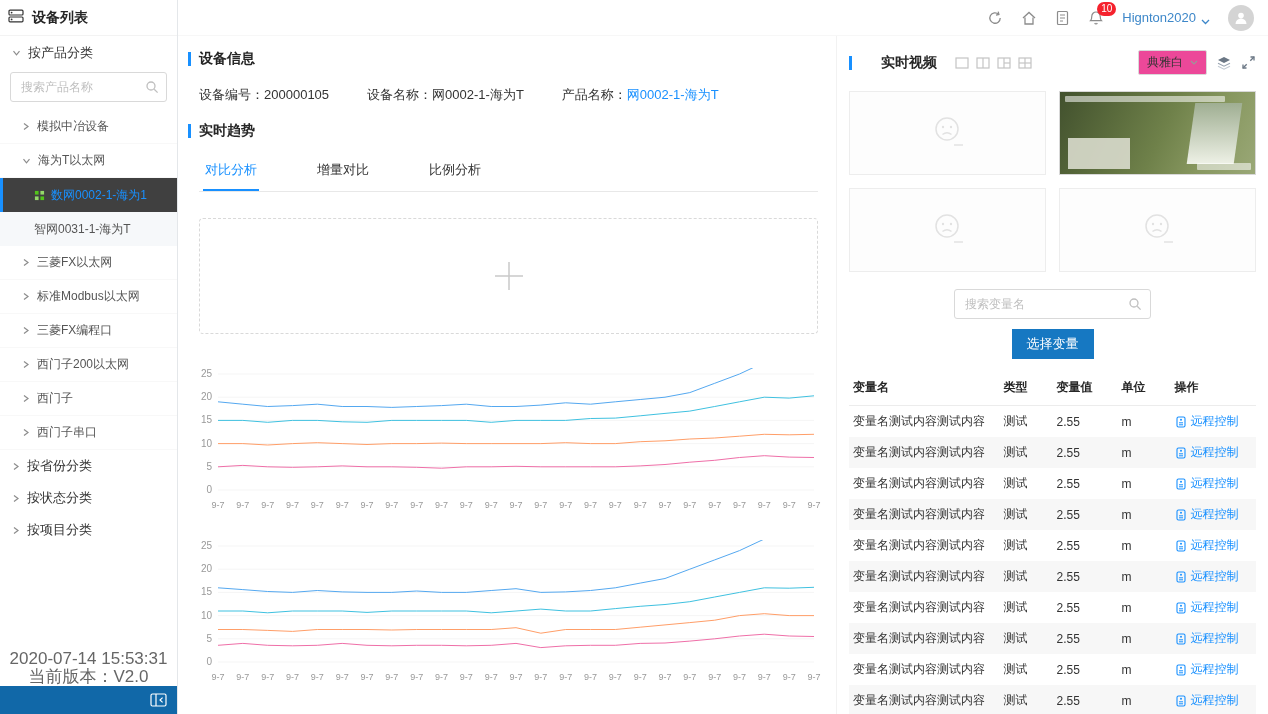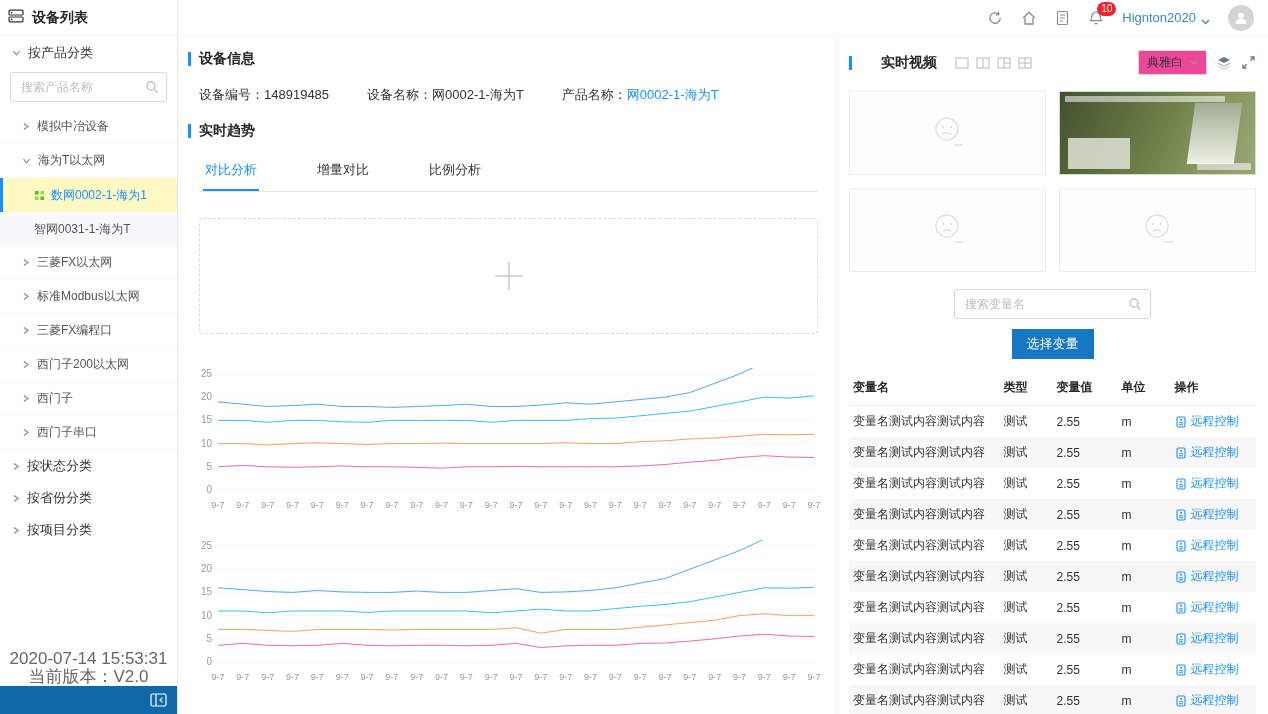--- a/index.html
+++ b/index.html
@@ -11,21 +11,21 @@
   .sb-header{height:36px;display:flex;align-items:center;gap:8px;padding-left:8px;font-size:14px;font-weight:bold;color:#262626;border-bottom:1px solid #f3f3f3;}
   .sb-scroll{flex:1;overflow:hidden;}
   .sb-group{height:34px;display:flex;align-items:center;gap:7px;padding-left:12px;font-size:13px;color:#333;cursor:pointer;}
   .sb-search{margin:2px 10px 8px;position:relative;}
   .sb-search input{width:100%;height:30px;border:1px solid #d9d9d9;border-radius:3px;padding:0 28px 0 10px;font-size:12px;outline:none;color:#333;}
   .sb-search input::placeholder{color:#bfbfbf;}
   .sb-search .mag{position:absolute;right:8px;top:8px;line-height:0;}
   .tree-item{height:34px;display:flex;align-items:center;gap:7px;padding-left:22px;font-size:12px;color:#555;border-bottom:1px solid #f8f8f8;cursor:pointer;}
   .tree-children{background:#f6f8fa;}
   .tree-child{height:34px;display:flex;align-items:center;gap:6px;padding-left:31px;font-size:12px;color:#555;cursor:pointer;border-left:3px solid transparent;}
-  .tree-child.selected{color:#1890ff;background:#fef9c3;border-left-color:#1890ff;}
+  .tree-child.selected{color:#1890ff;background:#404040;border-left-color:#1890ff;}
   .chev{line-height:0;}
   .sb-footer{text-align:center;font-size:17px;color:#666;line-height:18px;}
   .sb-bottombar{height:28px;background:#1168a8;display:flex;align-items:center;justify-content:flex-end;padding-right:10px;cursor:pointer;}
 
   
   .main{flex:1;display:flex;flex-direction:column;overflow:hidden;}
   .topbar{height:36px;display:flex;align-items:center;justify-content:flex-end;gap:18px;padding-right:14px;border-bottom:1px solid #f7f7f7;}
   .tb-icon{line-height:0;cursor:pointer;}
   .bell-wrap{position:relative;line-height:0;cursor:pointer;}
   .badge{position:absolute;top:-8px;left:9px;background:#f5222d;color:#fff;border-radius:8px;font-size:10px;line-height:14px;padding:0 4px;}
@@ -175,27 +175,27 @@
               </svg></span>
             <span>西门子串口</span>
           </div>
         </div>
 
       <div>
           <div class="sb-group" style="height:32px;">
             <span class="chev"><svg width="8" height="9" viewBox="0 0 8 9">
                 <path d="M2 1.6l4 3-4 3" fill="none" stroke="#8c8c8c" stroke-width="1.2"></path>
               </svg></span>
+            <span>按省份分类</span>
+          </div>
+          <div class="sb-group" style="height:32px;">
+            <span class="chev"><svg width="8" height="9" viewBox="0 0 8 9">
+                <path d="M2 1.6l4 3-4 3" fill="none" stroke="#8c8c8c" stroke-width="1.2"></path>
+              </svg></span>
             <span>按状态分类</span>
-          </div>
-          <div class="sb-group" style="height:32px;">
-            <span class="chev"><svg width="8" height="9" viewBox="0 0 8 9">
-                <path d="M2 1.6l4 3-4 3" fill="none" stroke="#8c8c8c" stroke-width="1.2"></path>
-              </svg></span>
-            <span>按省份分类</span>
           </div>
           <div class="sb-group" style="height:32px;">
             <span class="chev"><svg width="8" height="9" viewBox="0 0 8 9">
                 <path d="M2 1.6l4 3-4 3" fill="none" stroke="#8c8c8c" stroke-width="1.2"></path>
               </svg></span>
             <span>按项目分类</span>
           </div>
         </div>
     </div>
 
@@ -263,21 +263,21 @@
 
     <div class="content">
 
       <section class="center">
         <div class="sec-title">
           <span class="sec-bar"></span>
           <span>设备信息</span>
         </div>
 
         <div class="info-row">
-          <span><span>设备编号：</span><span>148919485</span></span>
+          <span><span>设备编号：</span><span>200000105</span></span>
           <span><span>设备名称：</span><span>网0002-1-海为T</span></span>
           <span><span>产品名称：</span><span class="link">网0002-1-海为T</span></span>
         </div>
 
         <div class="sec-title trend-title">
           <span class="sec-bar"></span>
           <span>实时趋势</span>
         </div>
 
         <div class="tabs">

